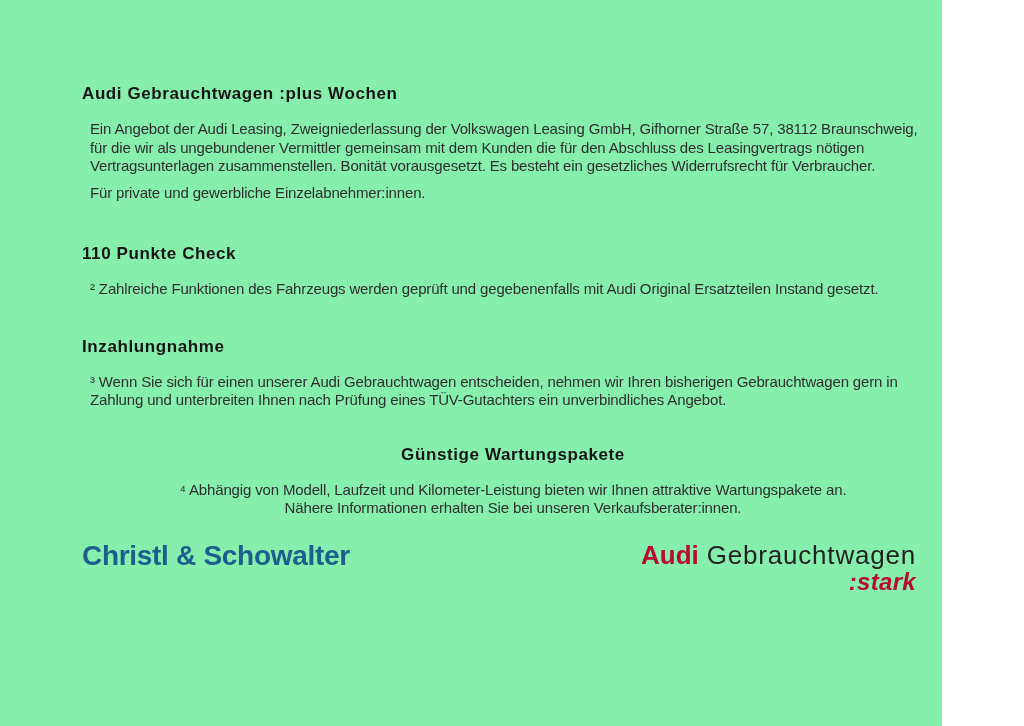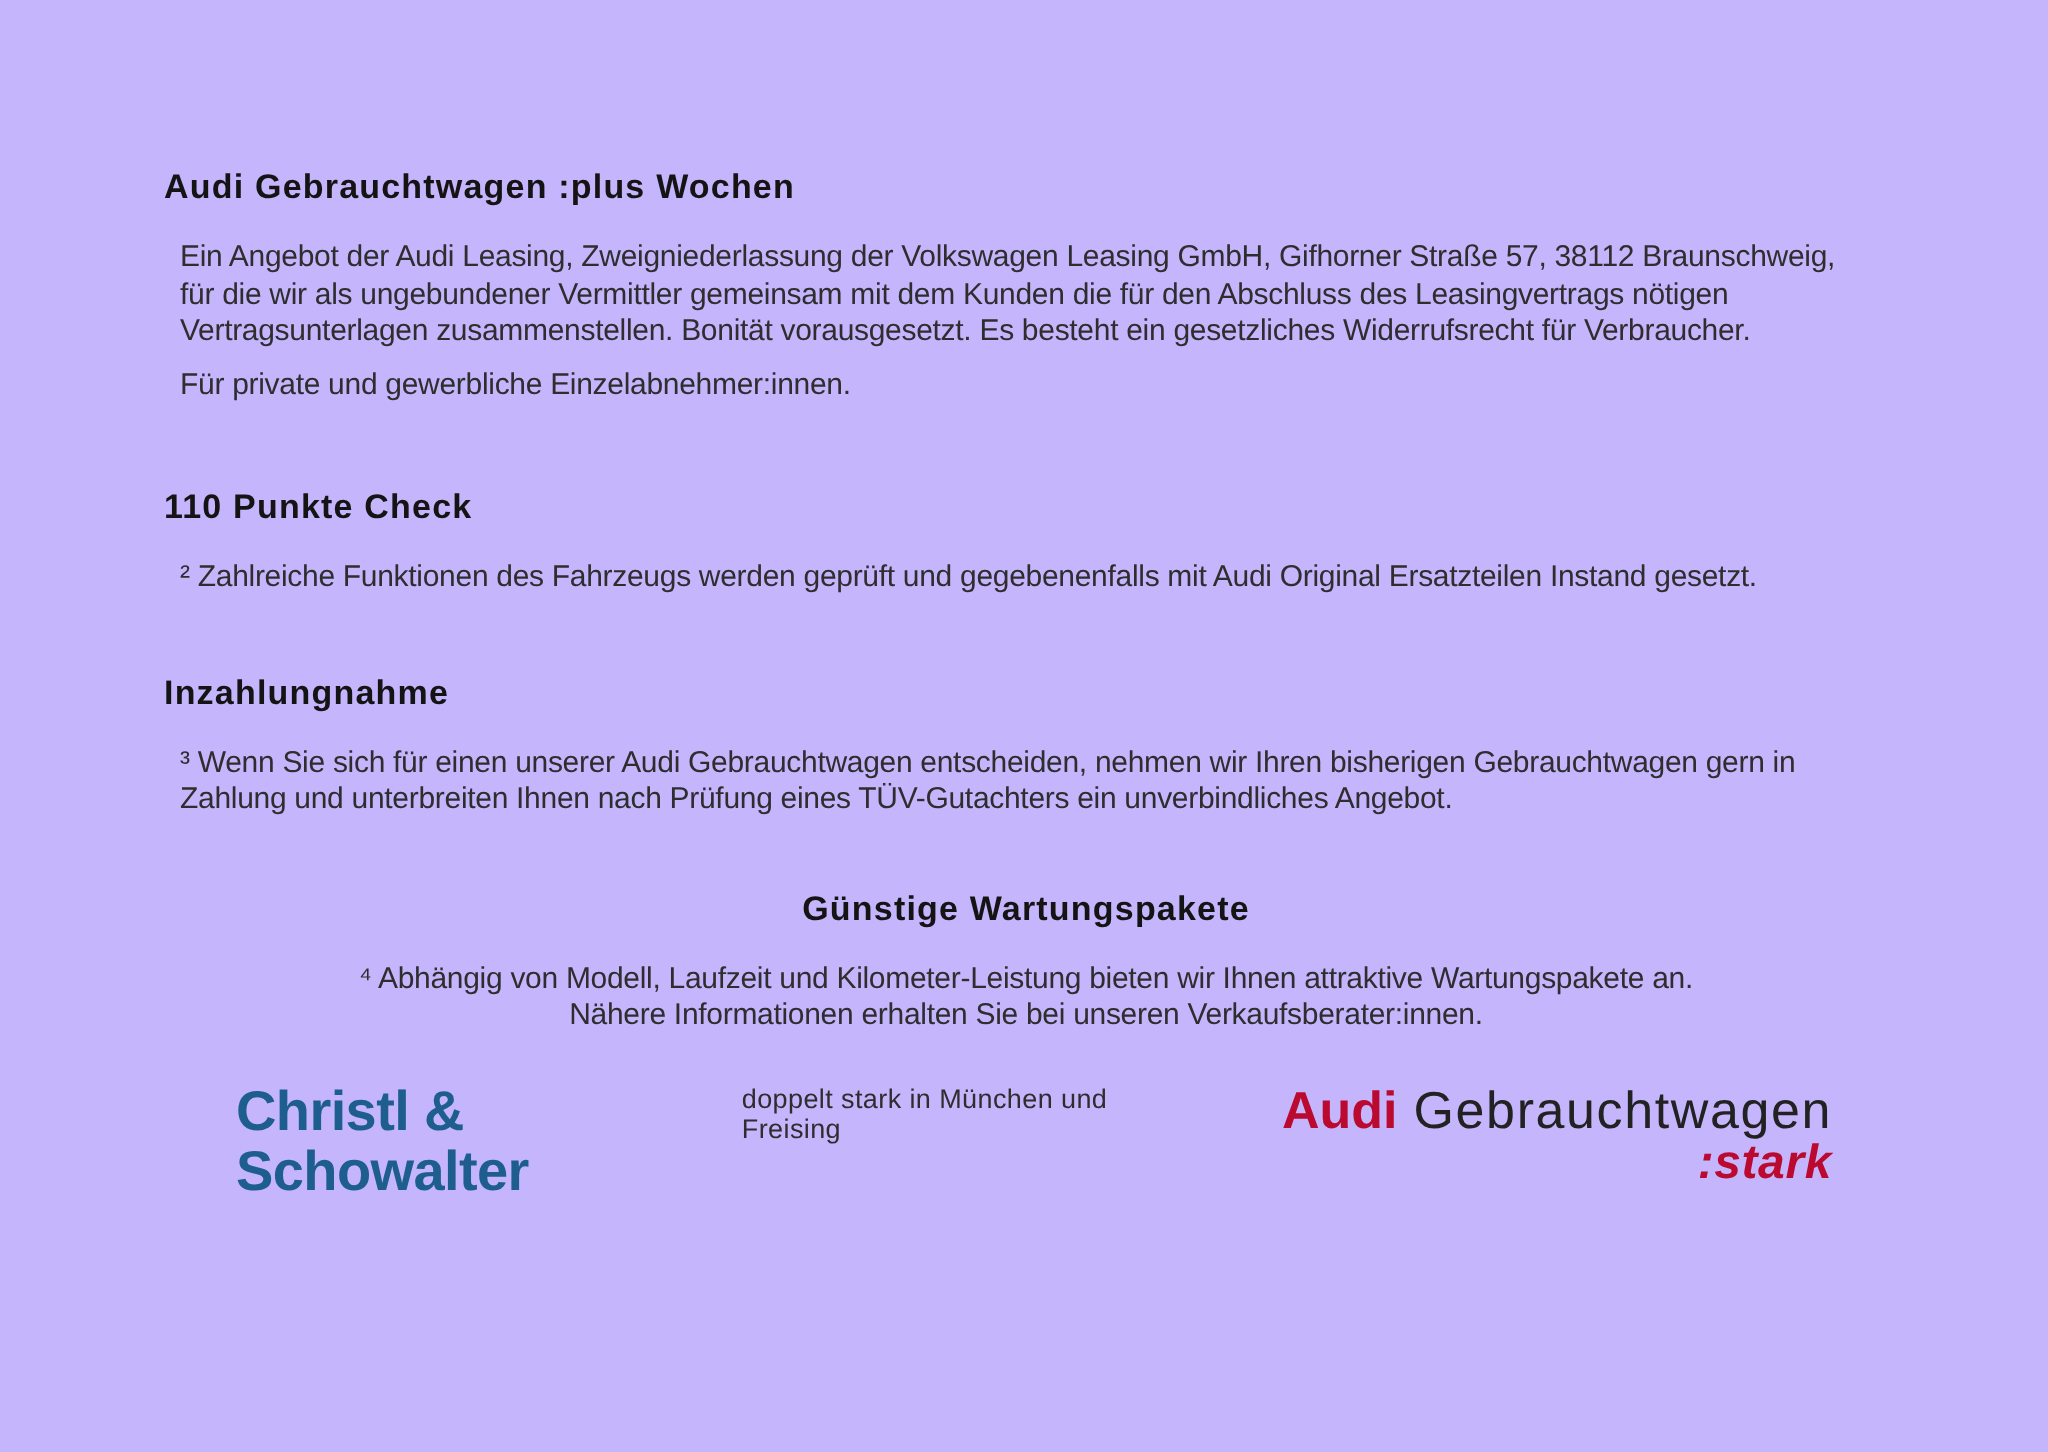--- a/index.html
+++ b/index.html
@@ -1,20 +1,20 @@
 <!DOCTYPE html>
 <html><head>
 <meta charset="utf-8">
 <style>
   html, body { margin: 0; padding: 0; background: #ffffff; }
   .page {
     position: relative;
-    width: 1024px;
+    width: 942px;
     height: 726px;
-    background: #c4b5fd;
+    background: #86efac;
     font-family: "Liberation Sans", sans-serif;
     color: #2e2e2e;
     overflow: hidden;
   }
   .content {
     position: absolute;
     left: 82px;
     top: 84px;
     width: 862px;
   }
@@ -40,21 +40,21 @@
   .section-gap-3 { margin-top: 35px; text-align: center; }
   .footer {
     position: absolute;
     left: 82px;
     top: 541px;
     width: 834px;
     display: flex;
     justify-content: space-between;
     align-items: flex-start;
   }
-  .dealer-logo { display: flex; flex-direction: row; margin-left: 36px; }
+  .dealer-logo { display: flex; flex-direction: column; }
   .dealer-name {
     font-size: 28px;
     font-weight: bold;
     letter-spacing: -0.3px;
     color: #1e5e8f;
     line-height: 30px;
   }
   .dealer-tagline {
     font-size: 13.5px;
     color: #2e2e2e;
@@ -114,21 +114,20 @@
       <p class="para">⁴ Abhängig von Modell, Laufzeit und Kilometer-Leistung bieten wir Ihnen attraktive Wartungspakete an.
 Nähere Informationen erhalten Sie bei unseren Verkaufsberater:innen.</p>
     </div>
 
   </div>
 
   <div class="footer">
 
     <div class="dealer-logo">
       <span class="dealer-name">Christl &amp; Schowalter</span>
-      <span class="dealer-tagline">doppelt stark in München und Freising</span>
     </div>
 
     <div class="brand-logo">
       <div class="brand-line">
         <span class="brand-prefix">Audi</span><span class="brand-name"> Gebrauchtwagen</span>
       </div>
       <div class="brand-suffix">:stark</div>
     </div>
 
   </div>

